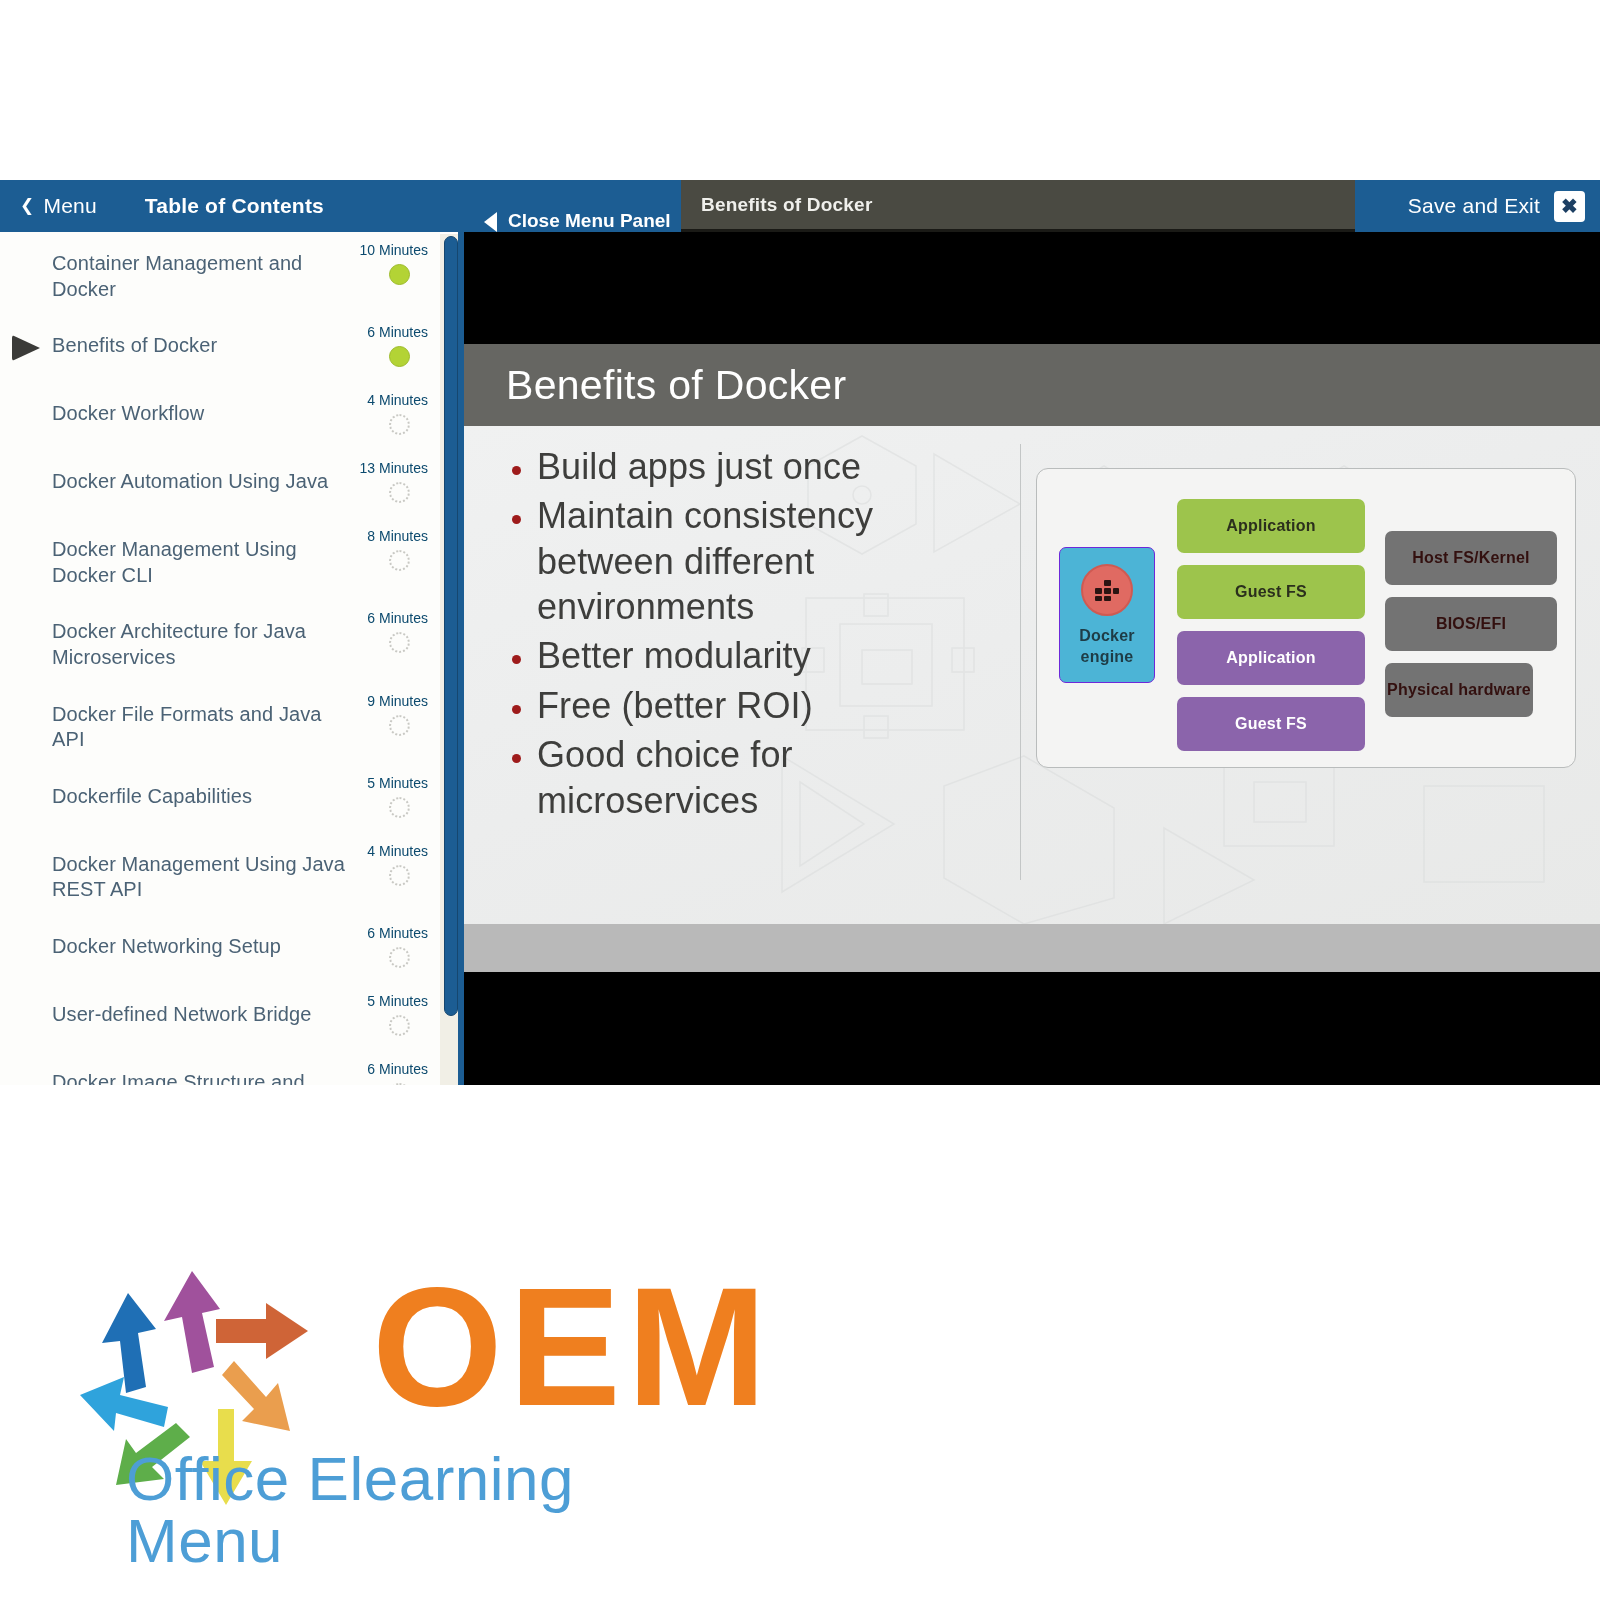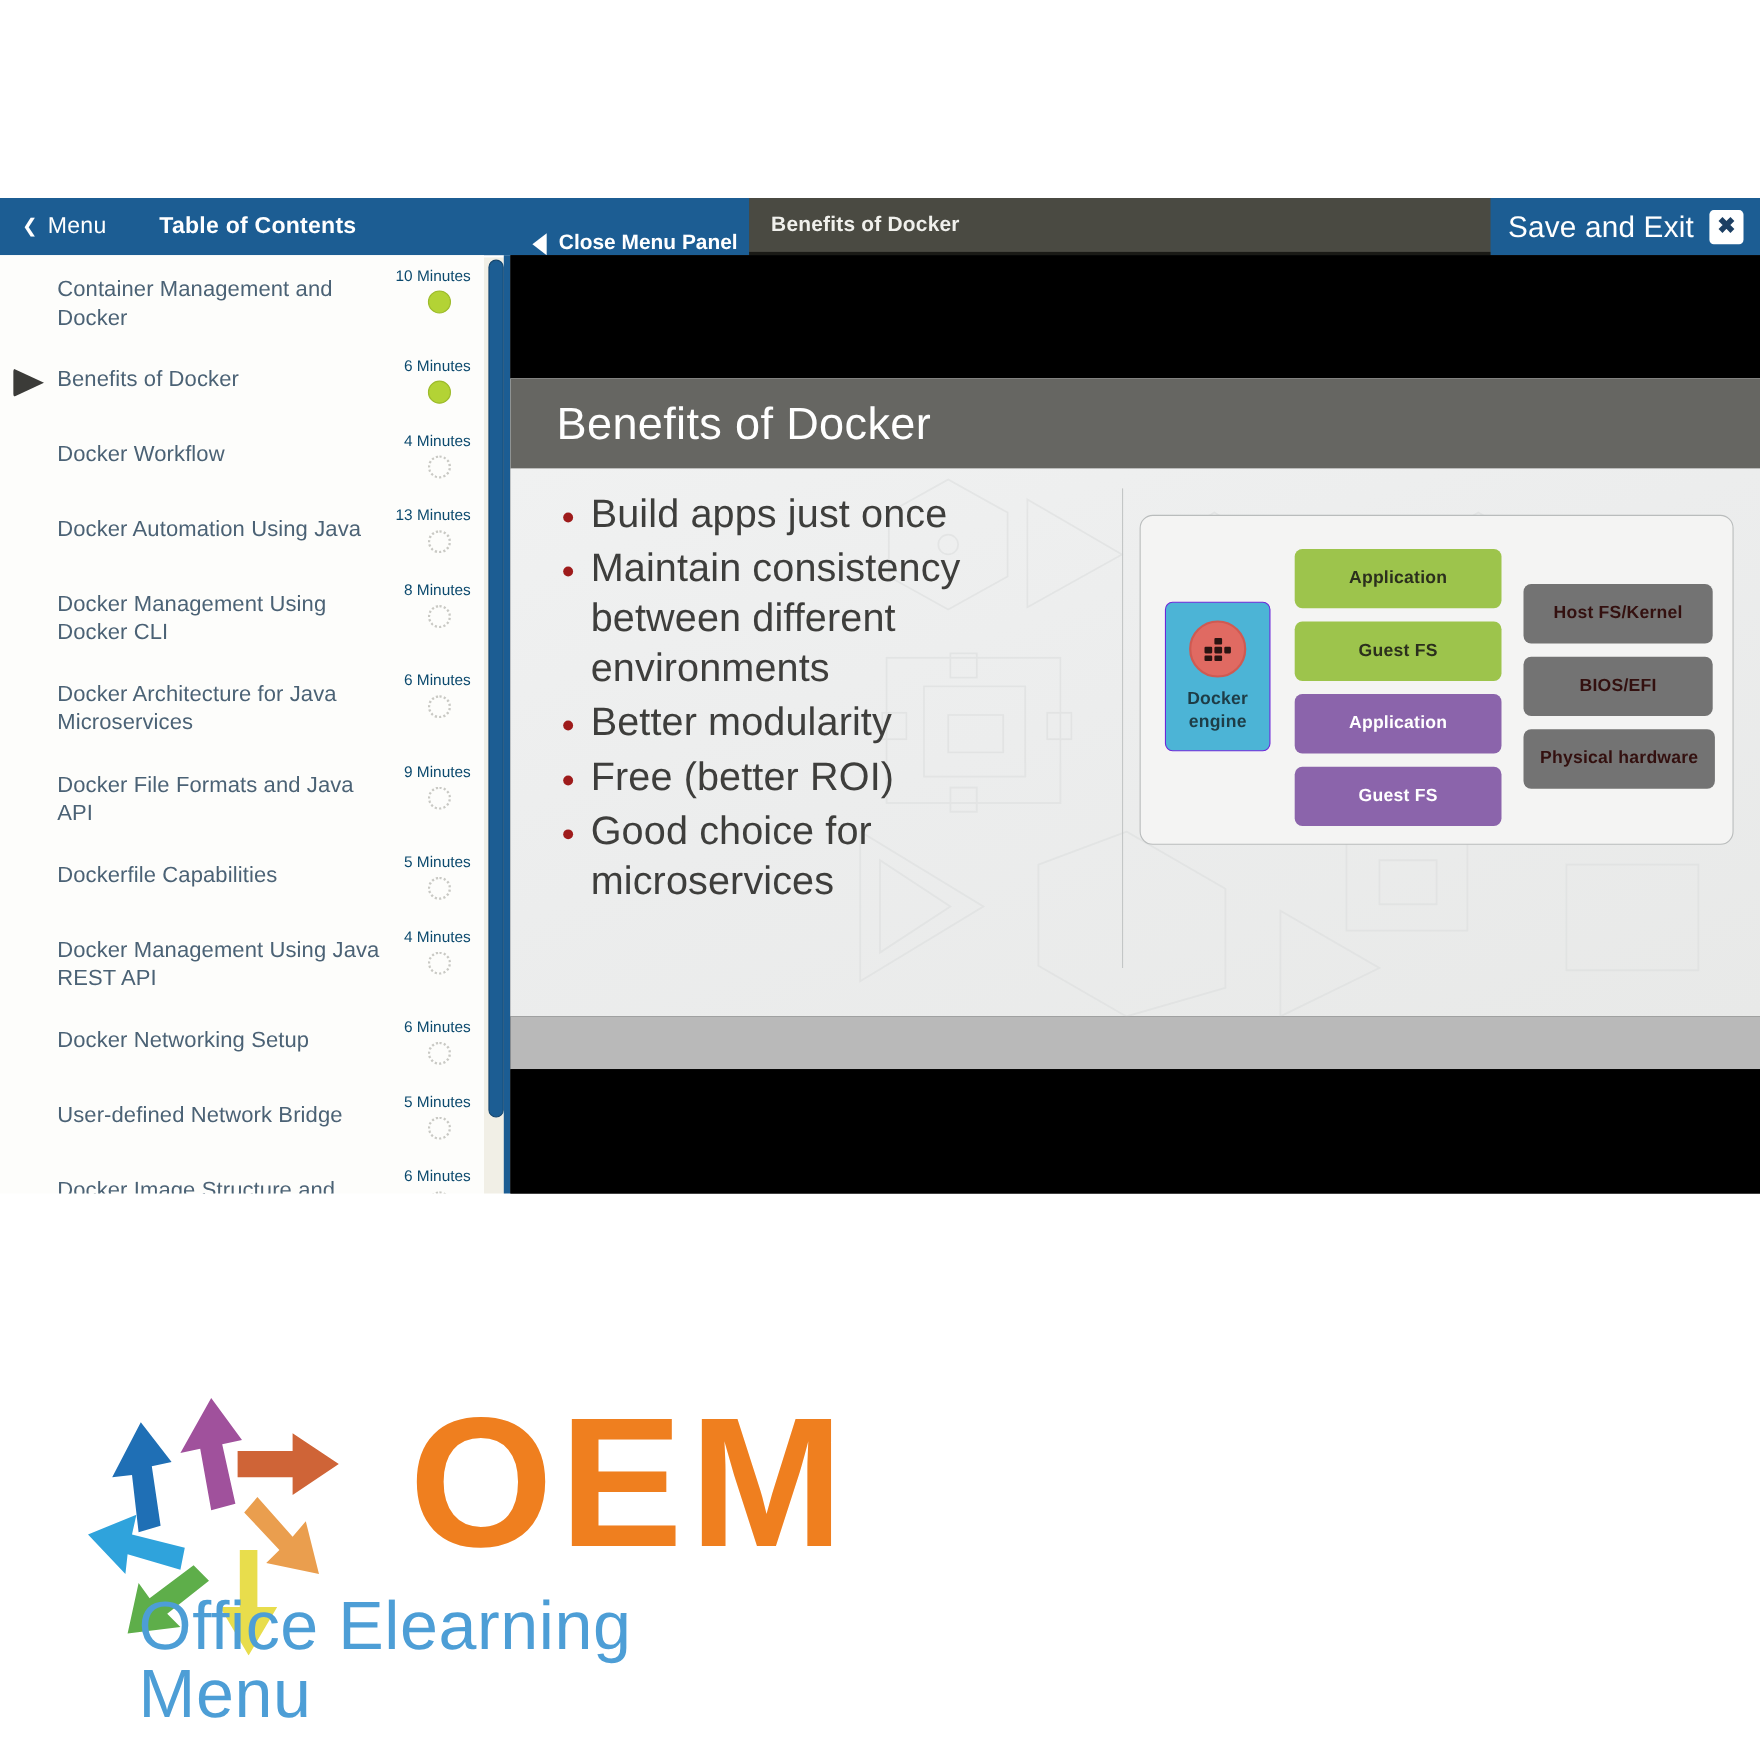--- a/index.html
+++ b/index.html
@@ -54,21 +54,21 @@
     border-bottom: 3px solid #1a1a16;
   }
   #slide-tab .tab-text {
     color: #f0f0ec; font-size: 19px; font-weight: bold;
     padding-left: 20px; letter-spacing: .2px;
   }
   #save-exit {
     position: absolute; right: 0; top: 0; height: 52px;
     display: flex; align-items: center; gap: 14px; padding-right: 15px;
   }
-  #save-exit .se-label { color: #ffffff; font-size: 27px; letter-spacing: .2px; }
+  #save-exit .se-label { color: #ffffff; font-size: 21px; letter-spacing: .2px; }
   .close-x {
     width: 31px; height: 31px; background: #ffffff; border-radius: 4px;
     display: flex; align-items: center; justify-content: center;
     color: #1c3f63; font-size: 20px; font-weight: bold; line-height: 1;
   }
 
   
   #sidebar {
     position: absolute; left: 0; top: 52px;
     width: 440px; height: 853px;
@@ -197,21 +197,21 @@
   #docker-glyph svg { display: block; }
   .dbox.green { background: #9dc44c; color: #2b2f1d; }
   .dbox.purple { background: #8b64ab; color: #ffffff; }
   .dbox.red { background: #737373; color: #33100f; }
   #b-app1   { left: 140px; top: 30px;  width: 188px; height: 54px; }
   #b-guest1 { left: 140px; top: 96px;  width: 188px; height: 54px; }
   #b-app2   { left: 140px; top: 162px; width: 188px; height: 54px; }
   #b-guest2 { left: 140px; top: 228px; width: 188px; height: 54px; }
   #b-host   { left: 348px; top: 62px;  width: 172px; height: 54px; }
   #b-bios   { left: 348px; top: 128px; width: 172px; height: 54px; }
-  #b-phys   { left: 348px; top: 194px; width: 174px; height: 54px; }
+  #b-phys   { left: 348px; top: 194px; width: 148px; height: 54px; }
 
   #slide-footer {
     position: absolute; left: 0; top: 692px;
     width: 1136px; height: 48px; background: #b9b9b9;
   }
   #letterbox-bottom {
     position: absolute; left: 0; top: 740px;
     width: 1136px; height: 113px; background: #000;
   }
 

